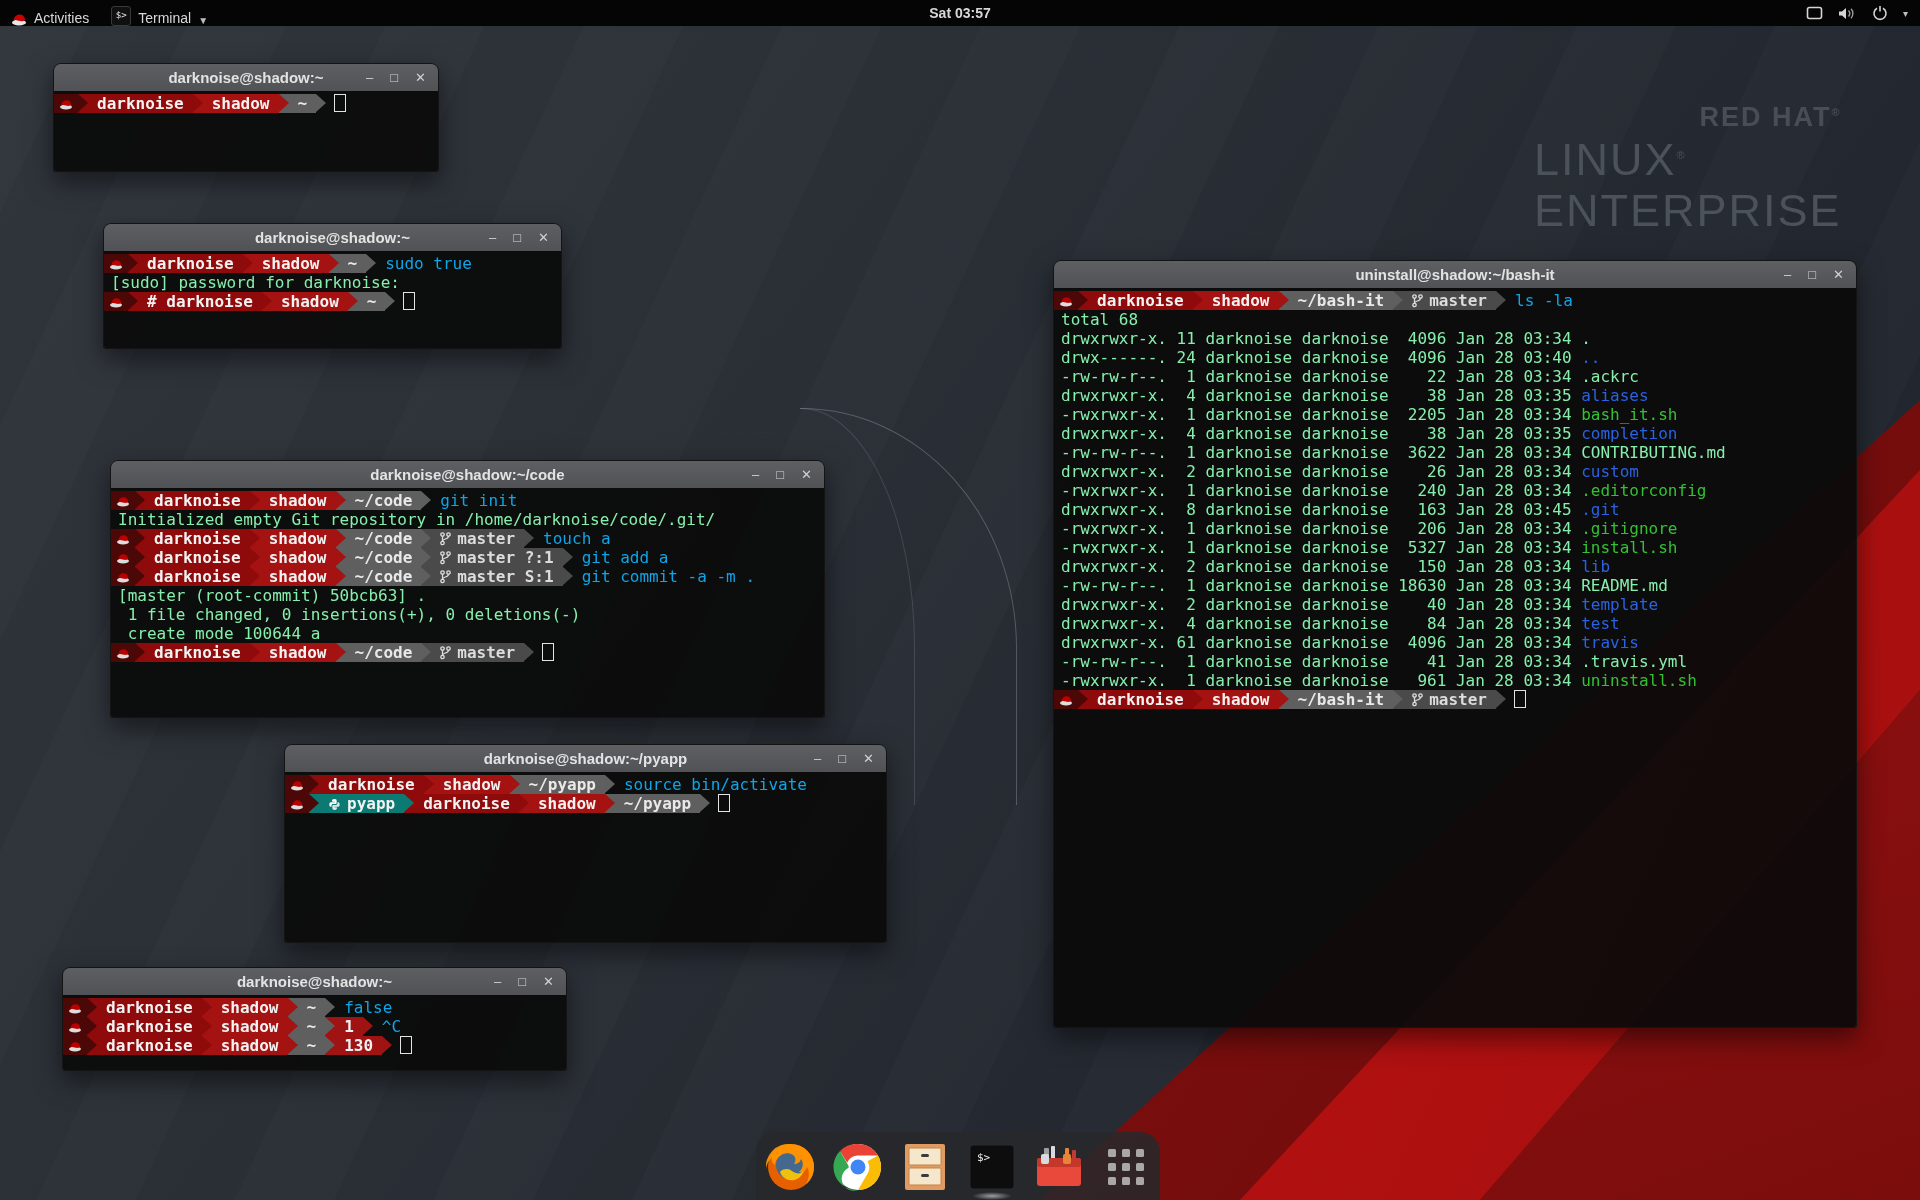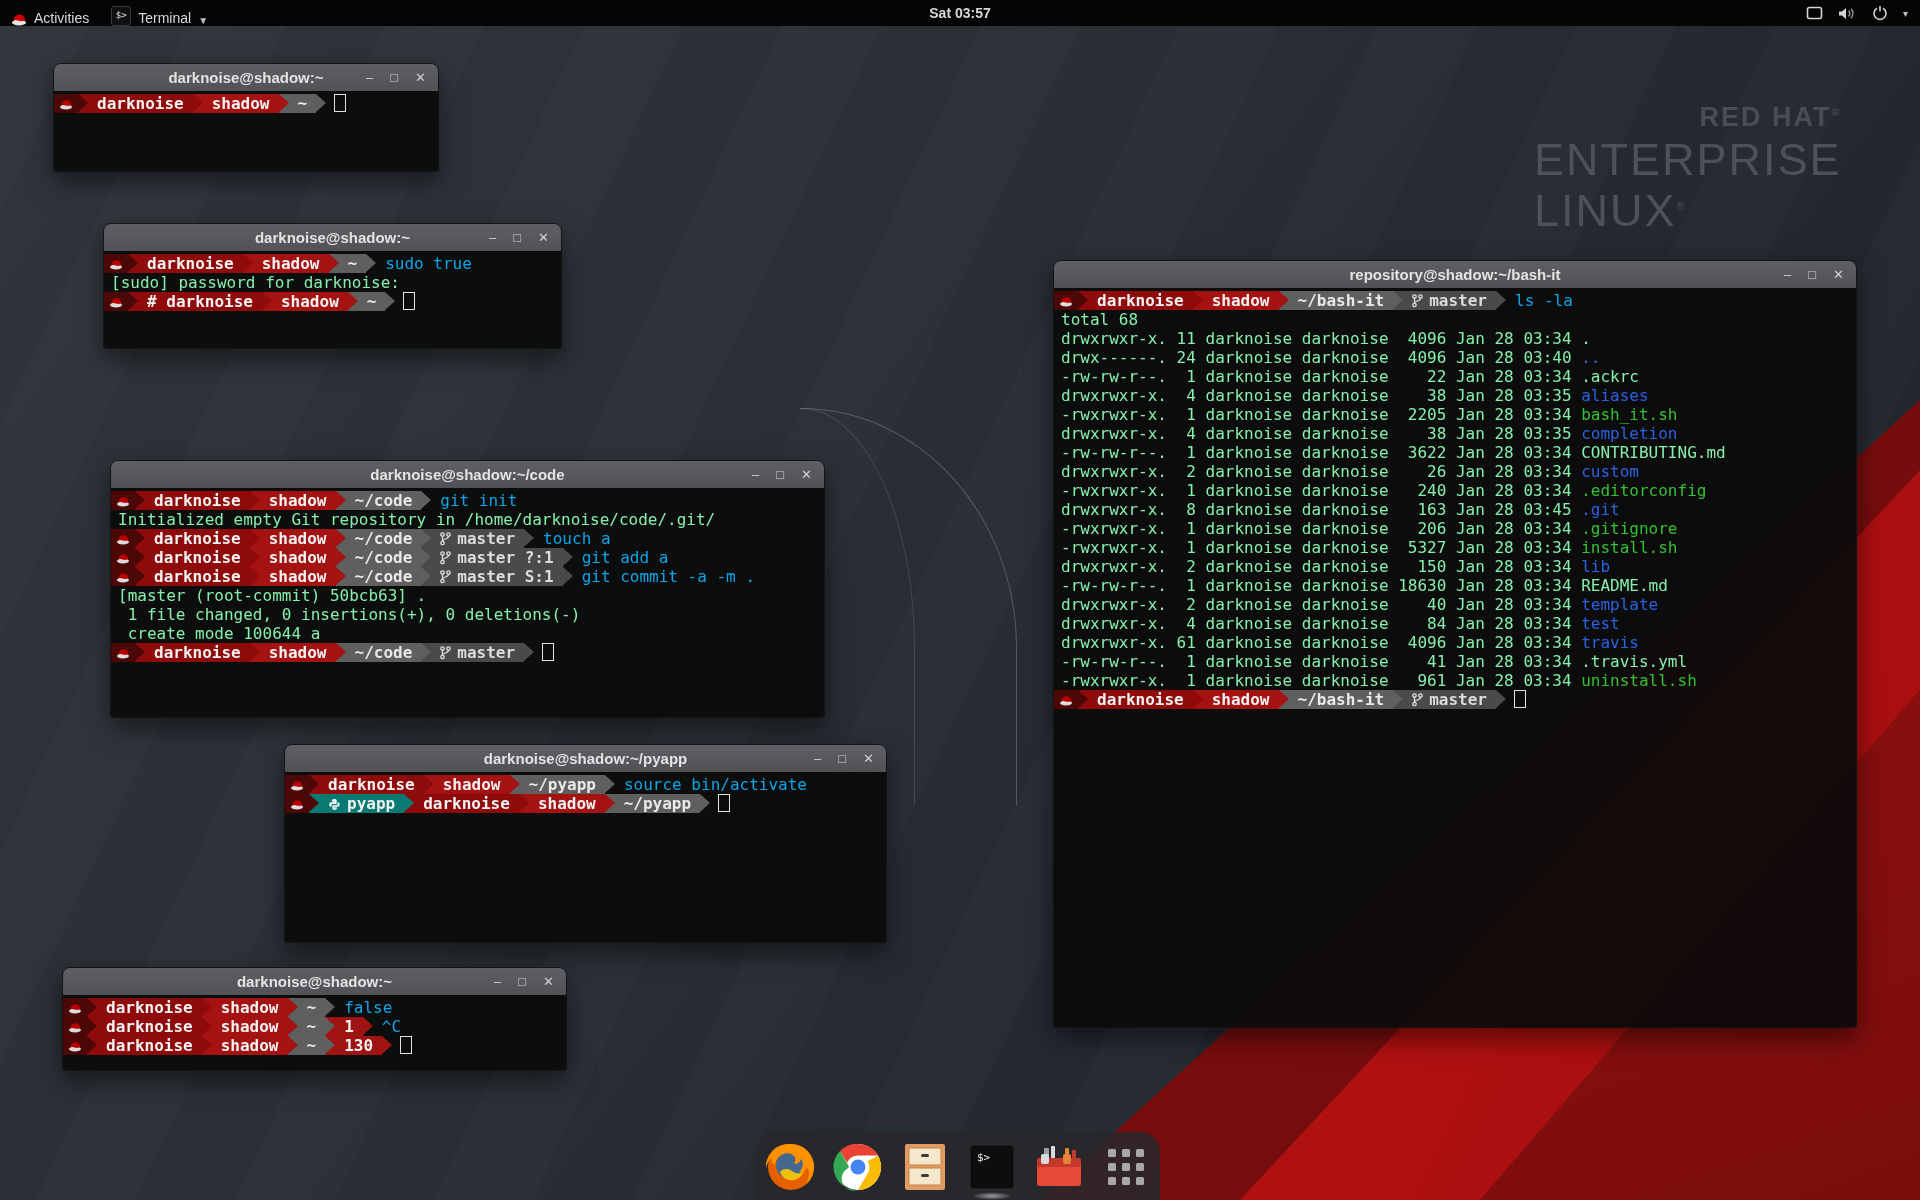--- a/index.html
+++ b/index.html
@@ -81,22 +81,22 @@
 
 <div id="desktop">
   <div class="sheen"></div>
   <div class="arc" id="arc1"></div>
   <div class="arc" id="arc2"></div>
   <div class="ribbon" id="rib1"></div>
   <div class="ribbon" id="rib2"></div>
   <div class="ribbon" id="rib3"></div>
   <div id="logo">
     <div class="brand"><span>RED HAT</span><sup>®</sup></div>
+    <div class="big"><span>LINUX</span><sup>®</sup></div>
     <div class="big">ENTERPRISE</div>
-    <div class="big"><span>LINUX</span><sup>®</sup></div>
   </div>
 </div>
 
 <div class="term" id="w0">
     <div class="tbar">
       <div class="ttl">darknoise@shadow:~</div>
       <div class="wbtns">
         <span>–</span>
         <span>□</span>
         <span>✕</span>
@@ -228,21 +228,21 @@
             <path d="M2.5 8.5C2.5 4.5 5 1.5 8.5 1.5c3 0 5 2 5.5 4.5.2 1-.5 1.8-1.8 2-1.5.3-3 .2-4.5-.3L4.5 7c-.8-.2-1.6 0-2 1.5z" fill="#b00"></path>
           </svg></span><span class="joint" style="background: rgb(143, 11, 11);"><span class="tri" style="border-left-color:#4c0707"></span></span><span class="seg seg-user">darknoise</span><span class="joint" style="background: rgb(165, 18, 18);"><span class="tri" style="border-left-color:#8f0b0b"></span></span><span class="seg seg-host">shadow</span><span class="joint" style="background: rgb(95, 95, 95);"><span class="tri" style="border-left-color:#a51212"></span></span><span class="seg seg-path">~</span><span class="joint" style="background: rgb(160, 19, 19);"><span class="tri" style="border-left-color:#5f5f5f"></span></span><span class="seg seg-err">1</span><span class="joint"><span class="tri" style="border-left-color:#a01313"></span></span><span class="cmd">^C</span></div>
       <div class="tline"><span class="seg seg-stub"><svg width="14" height="11" viewBox="0 0 16 13" style="vertical-align:middle">
             <ellipse cx="8" cy="9.5" rx="7" ry="3" fill="#ddd"></ellipse>
             <path d="M2.5 8.5C2.5 4.5 5 1.5 8.5 1.5c3 0 5 2 5.5 4.5.2 1-.5 1.8-1.8 2-1.5.3-3 .2-4.5-.3L4.5 7c-.8-.2-1.6 0-2 1.5z" fill="#b00"></path>
           </svg></span><span class="joint" style="background: rgb(143, 11, 11);"><span class="tri" style="border-left-color:#4c0707"></span></span><span class="seg seg-user">darknoise</span><span class="joint" style="background: rgb(165, 18, 18);"><span class="tri" style="border-left-color:#8f0b0b"></span></span><span class="seg seg-host">shadow</span><span class="joint" style="background: rgb(95, 95, 95);"><span class="tri" style="border-left-color:#a51212"></span></span><span class="seg seg-path">~</span><span class="joint" style="background: rgb(160, 19, 19);"><span class="tri" style="border-left-color:#5f5f5f"></span></span><span class="seg seg-err">130</span><span class="joint"><span class="tri" style="border-left-color:#a01313"></span></span><span class="cursor"></span></div>
     </div>
   </div>
 <div class="term" id="w5">
     <div class="tbar">
-      <div class="ttl">repository@shadow:~/bash-it</div>
+      <div class="ttl">uninstall@shadow:~/bash-it</div>
       <div class="wbtns">
         <span>–</span>
         <span>□</span>
         <span>✕</span>
       </div>
     </div>
     <div class="tbody">
       <div class="tline"><span class="seg seg-stub"><svg width="14" height="11" viewBox="0 0 16 13" style="vertical-align:middle">
             <ellipse cx="8" cy="9.5" rx="7" ry="3" fill="#ddd"></ellipse>
             <path d="M2.5 8.5C2.5 4.5 5 1.5 8.5 1.5c3 0 5 2 5.5 4.5.2 1-.5 1.8-1.8 2-1.5.3-3 .2-4.5-.3L4.5 7c-.8-.2-1.6 0-2 1.5z" fill="#b00"></path>

